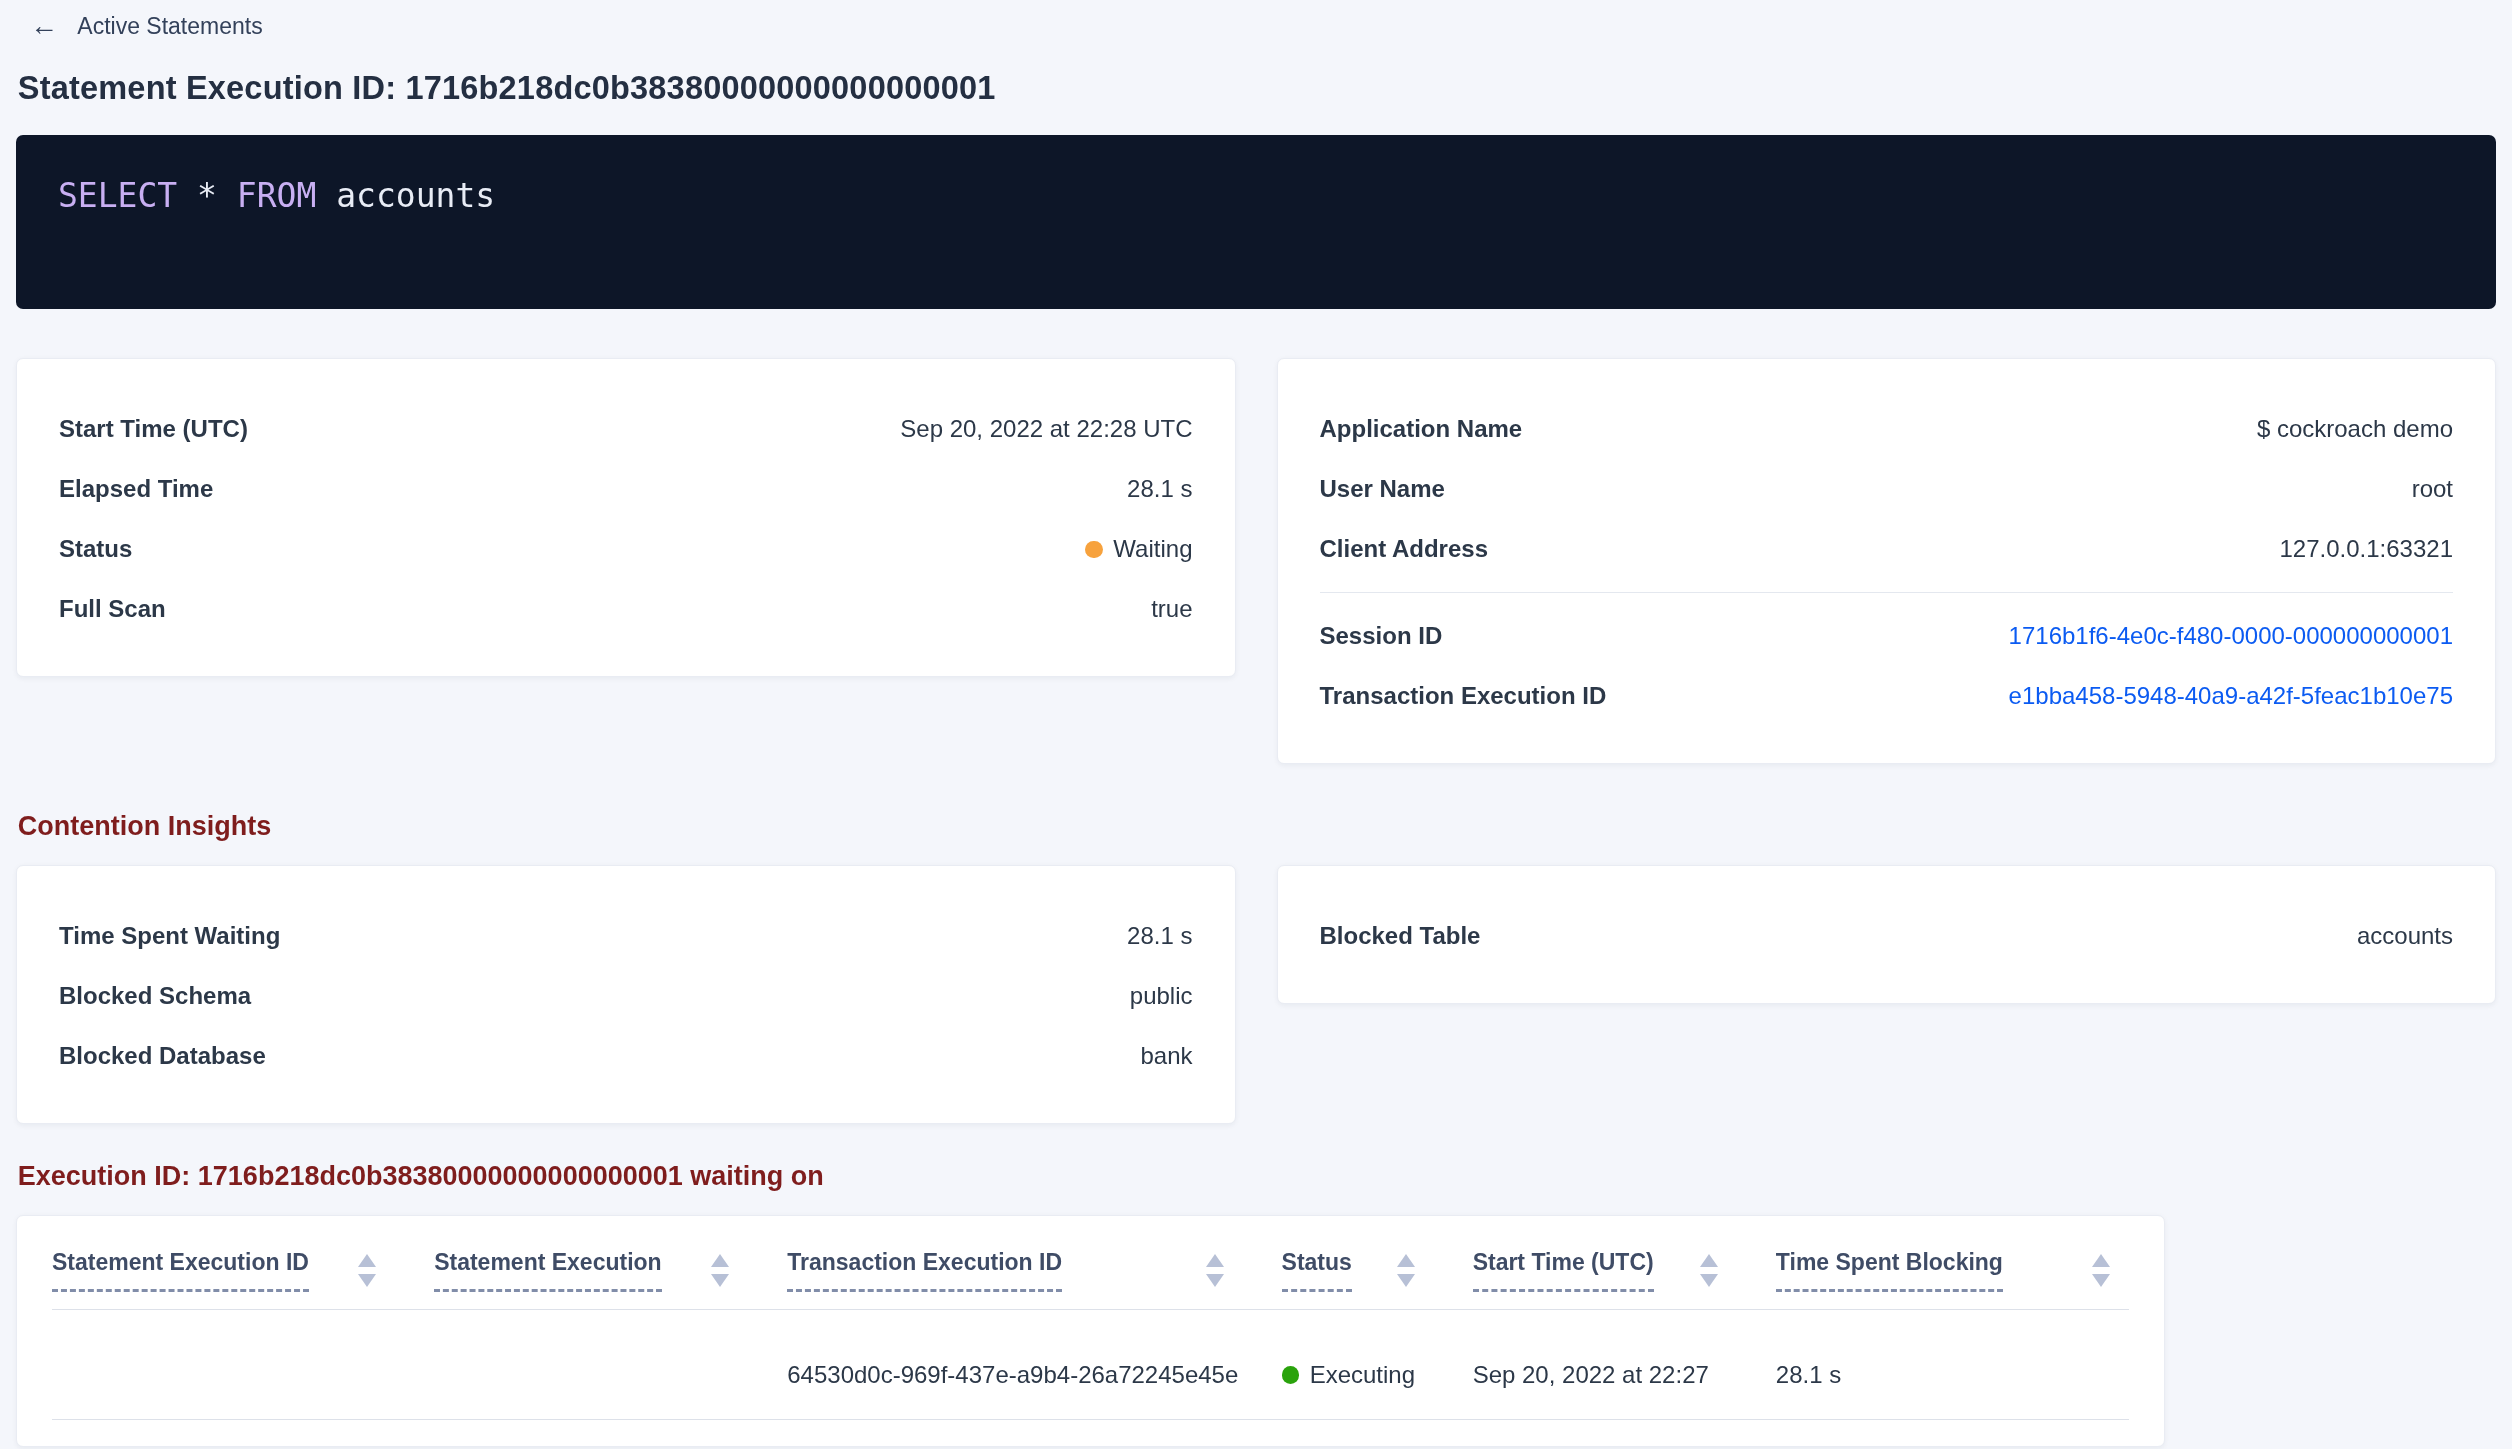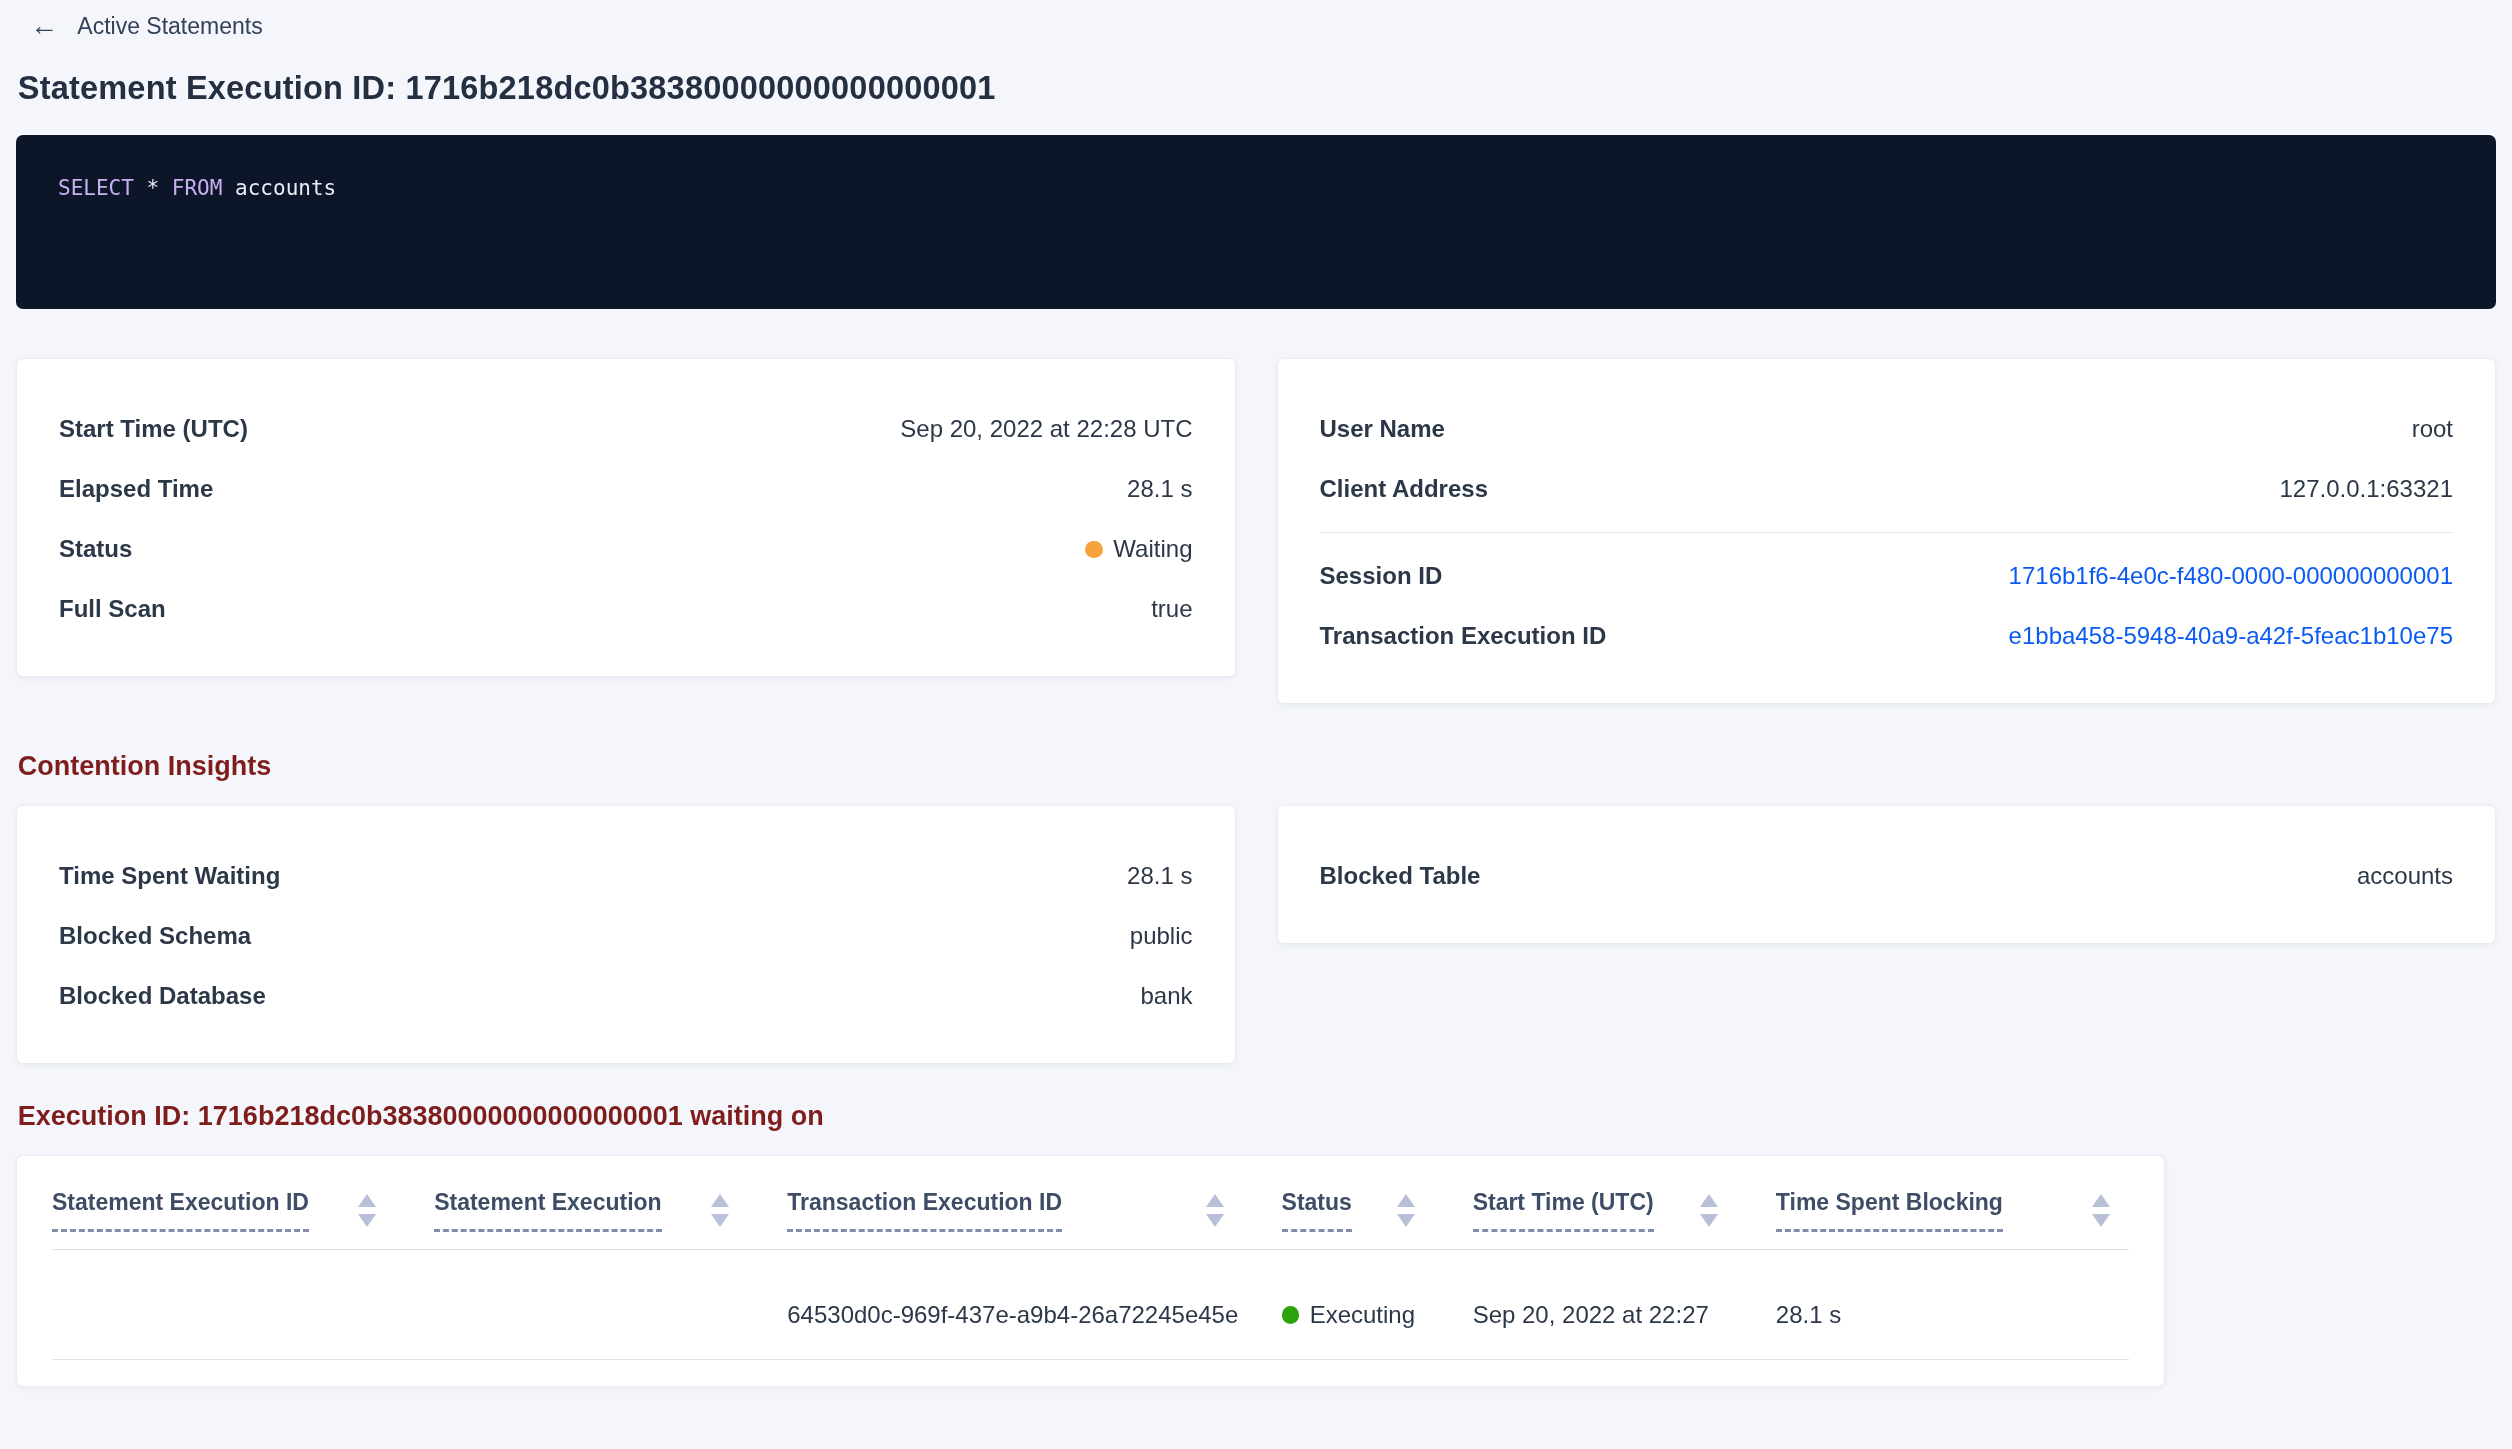--- a/index.html
+++ b/index.html
@@ -31,21 +31,21 @@
   }
 
   
   .sql-box {
     margin-top: 28px;
     height: 174px;
     background: #0d1628;
     border-radius: 7px;
     padding: 40px 42px;
     font-family: "DejaVu Sans Mono", "Liberation Mono", monospace;
-    font-size: 21px;
+    font-size: 33px;
     line-height: 1.3;
     white-space: pre;
   }
   .sql-kw { color: #c8aff2; }
   .sql-plain { color: #e8ecf5; }
 
   
   .grid {
     display: grid;
     grid-template-columns: 1fr 1fr;
@@ -174,20 +174,24 @@
         <span class="kv-label">Status</span>
         <span class="kv-value"><span class="dot dot-waiting"></span><span>Waiting</span></span>
       </div>
       <div class="kv-row">
         <span class="kv-label">Full Scan</span>
         <span class="kv-value">true</span>
       </div>
     </div>
 
     <div class="card">
+      <div class="kv-row">
+        <span class="kv-label">Application Name</span>
+        <span class="kv-value">$ cockroach demo</span>
+      </div>
       <div class="kv-row">
         <span class="kv-label">User Name</span>
         <span class="kv-value">root</span>
       </div>
       <div class="kv-row">
         <span class="kv-label">Client Address</span>
         <span class="kv-value">127.0.0.1:63321</span>
       </div>
       <hr class="card-divider">
       <div class="kv-row">

